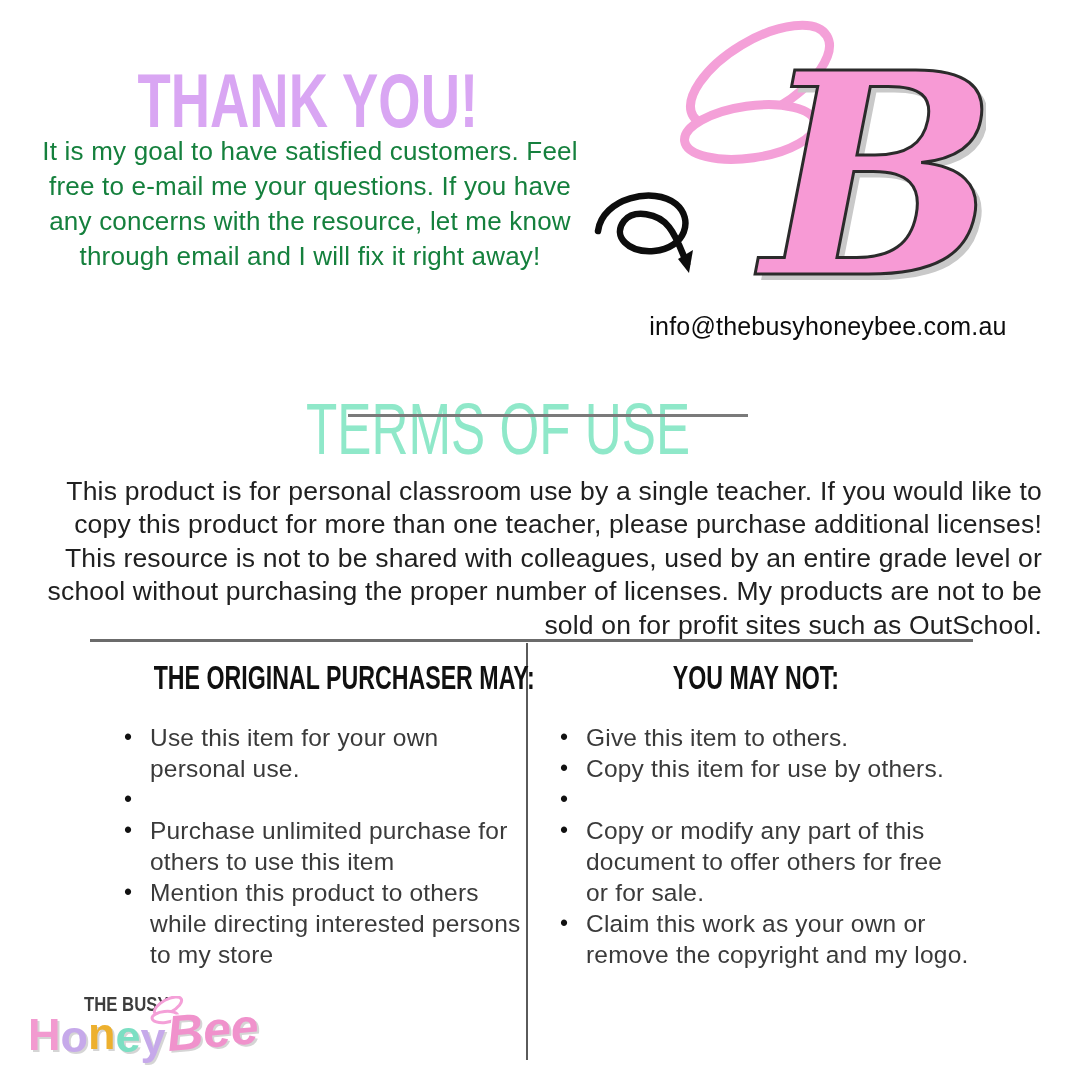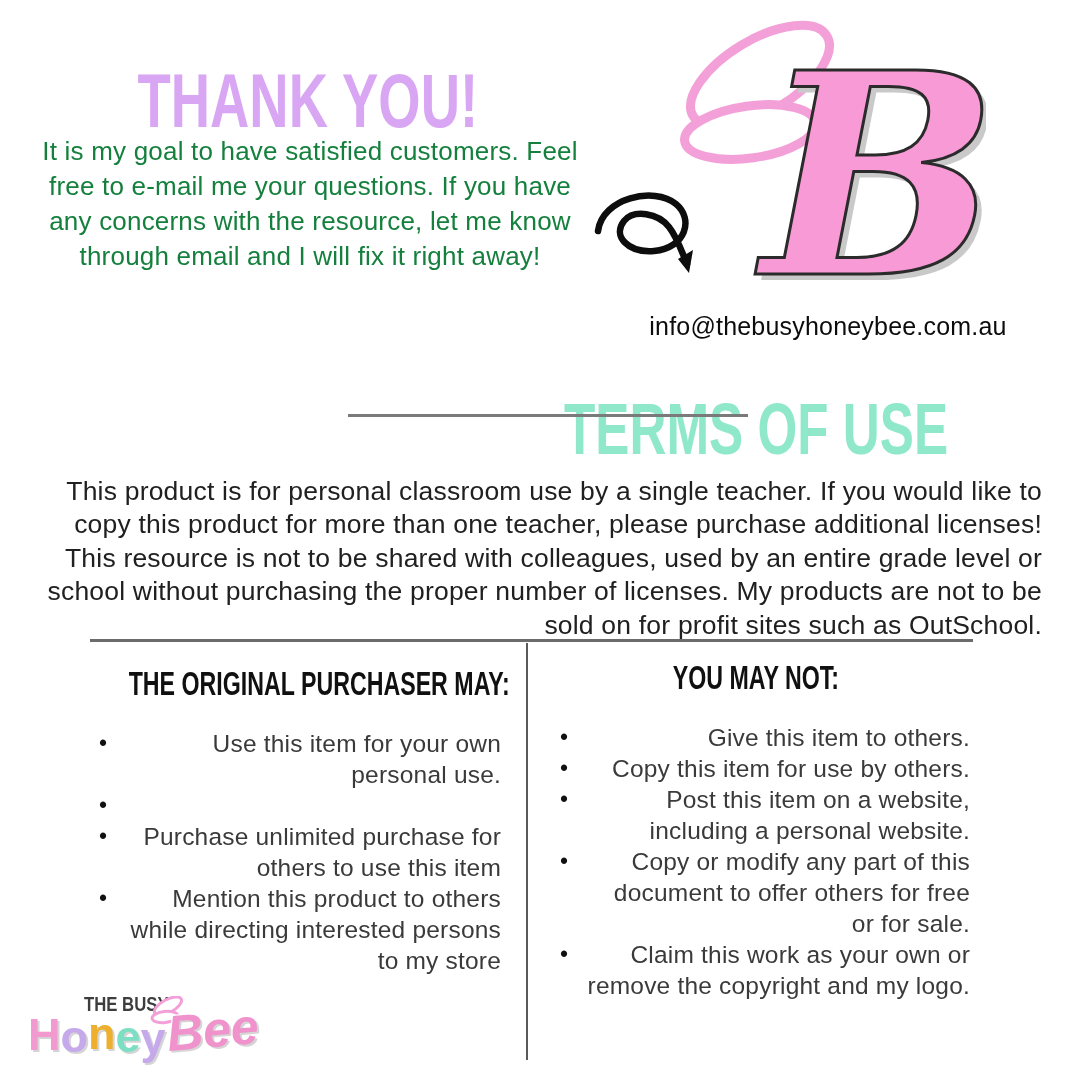--- a/index.html
+++ b/index.html
@@ -19,40 +19,40 @@
   }
   
   .b-logo{position:absolute;left:638px;top:8px;width:348px;height:292px;}
   .arrow-doodle{position:absolute;left:592px;top:176px;width:108px;height:116px;}
   .contact-email{
     position:absolute;left:610px;top:312px;width:436px;text-align:center;
     font-weight:normal;font-size:25px;color:#0c0c0c;letter-spacing:.2px;cursor:pointer;
   }
   
   .terms-title{
-    position:absolute;left:0;top:344px;width:996px;text-align:right;
-    font-weight:bold;font-size:64px;line-height:1;white-space:nowrap;
+    position:absolute;left:0;top:344px;width:996px;text-align:center;
+    font-weight:normal;font-size:64px;line-height:1;white-space:nowrap;
   }
   .terms-underline{position:absolute;left:348px;top:414px;width:400px;height:3px;background:#7a7a7a;}
   .terms-body{
     position:absolute;left:38px;top:448px;width:1004px;text-align:right;
     font-size:26.5px;line-height:33.5px;letter-spacing:.2px;color:#202020;
   }
   
   .rule-h{position:absolute;left:90px;top:639px;width:883px;height:3px;background:#6b6b6b;}
   .rule-v{position:absolute;left:526px;top:643px;width:2px;height:417px;background:#5a5a5a;}
   
   .col{position:absolute;top:662px;}
-  .col.left{left:81px;width:420px;margin-top:6px;}
+  .col.left{left:106px;width:420px;}
   .col.right{left:542px;width:428px;}
   .col h3{margin:0;text-align:center;font-size:29px;font-weight:bold;color:#101010;white-space:nowrap;}
   .col ul{list-style:none;margin:27px 0 0 0;padding:0;font-size:24.5px;line-height:31px;color:#3a3a3a;}
   .col li{display:flex;}
   .bullet{flex:0 0 44px;width:44px;text-align:center;font-size:23px;color:#111;}
-  .li-text{flex:1;text-align:right;letter-spacing:.2px;}
+  .li-text{flex:1;text-align:left;letter-spacing:.2px;}
   
   .footer-logo{position:absolute;left:24px;top:994px;width:230px;height:86px;}
   .brand-top{
     margin-left:60px;font-size:19px;font-weight:bold;color:#3d3d3d;
     display:inline-block;transform:scale(0.88,1.05);transform-origin:left bottom;white-space:nowrap;
   }
   .brand-row{display:flex;align-items:flex-end;margin-top:-6px;margin-left:4px;}
   .hletter{
     font-size:45px;font-weight:bold;line-height:.9;
     text-shadow:2px 2px 0 rgba(150,150,150,.40), -1px -1px 0 #ffffff;
@@ -137,21 +137,20 @@
       <li>
         <span class="bullet">•</span>
         <span class="li-text">Give this item to others.</span>
       </li>
       <li>
         <span class="bullet">•</span>
         <span class="li-text">Copy this item for use by others.</span>
       </li>
       <li>
         <span class="bullet">•</span>
-        <span class="li-text">Post this item on a website, including a personal website.</span>
       </li>
       <li>
         <span class="bullet">•</span>
         <span class="li-text">Copy or modify any part of this document to offer others for free or for sale.</span>
       </li>
       <li>
         <span class="bullet">•</span>
         <span class="li-text">Claim this work as your own or remove the copyright and my logo.</span>
       </li>
     </ul>

